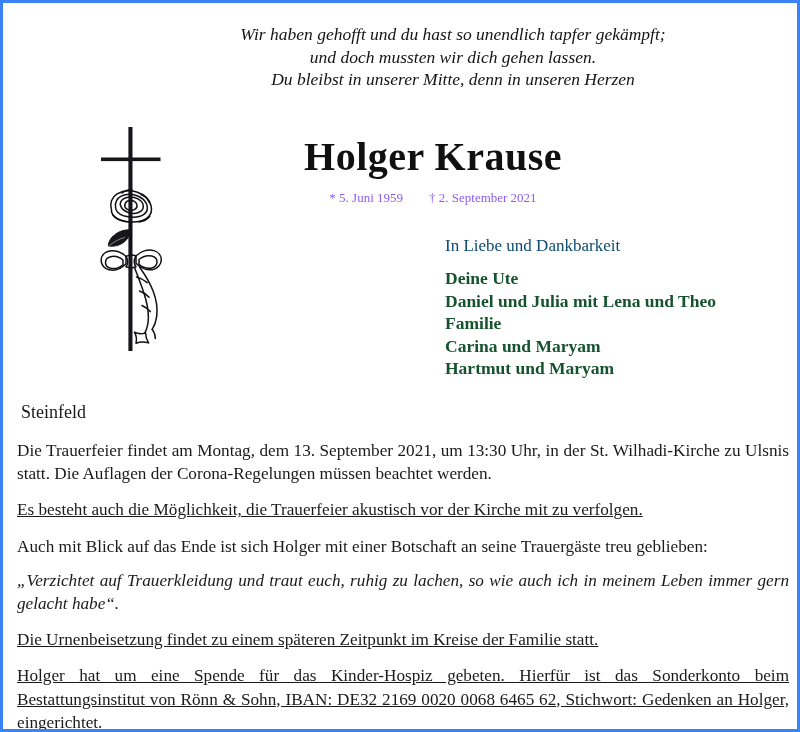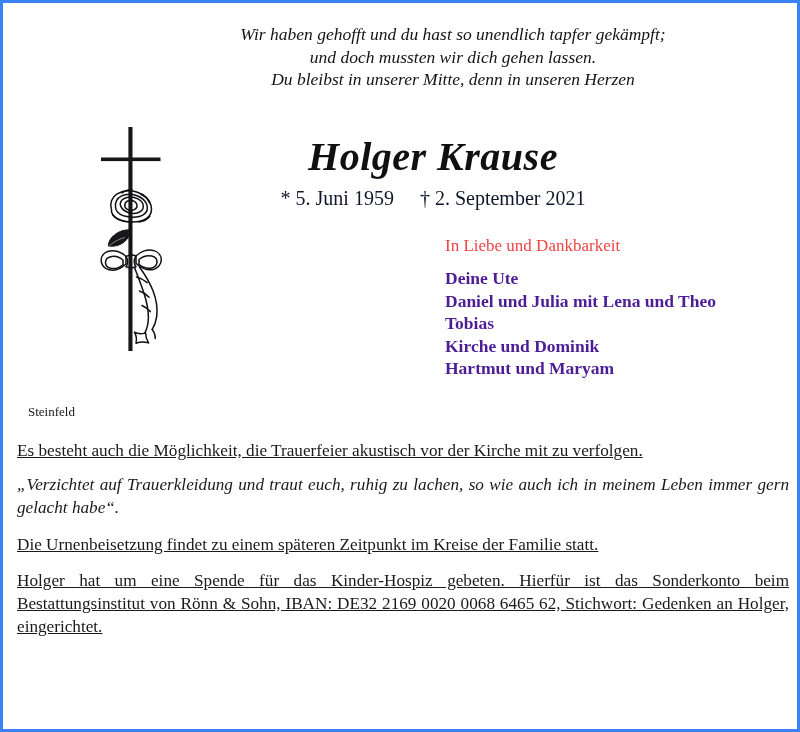--- a/index.html
+++ b/index.html
@@ -46,70 +46,69 @@
   .emblem svg { display: block; width: 100%; height: 100%; }
 
   
   .name {
     position: absolute;
     left: 200px;
     top: 131px;
     width: 460px;
     text-align: center;
     font-weight: bold;
-    font-style: italic;
     font-size: 40px;
     line-height: 46px;
     letter-spacing: 0.5px;
     color: #101010;
   }
   .dates {
     position: absolute;
     left: 200px;
     top: 184px;
     width: 460px;
     text-align: center;
-    font-size: 20px;
+    font-size: 13px;
     line-height: 22px;
-    color: #0f172a;
+    color: #8b5cf6;
   }
   .dates .gap { display: inline-block; width: 26px; }
 
   
   .dedication {
     position: absolute;
     left: 442px;
     top: 232px;
     font-size: 17px;
     line-height: 22px;
-    color: #ef4444;
+    color: #0c4a6e;
     text-align: right;
   }
   .family {
     position: absolute;
     left: 442px;
     top: 264px;
     font-weight: bold;
     font-size: 17.5px;
     line-height: 22.6px;
-    color: #4c1d95;
+    color: #14532d;
     white-space: nowrap;
   }
 
   
   .body-block {
     position: absolute;
     left: 14px;
     top: 398px;
     width: 772px;
   }
   .place {
-    font-size: 13px;
+    font-size: 18px;
     line-height: 22px;
-    margin: 0 0 16px 11px;
+    margin: 0 0 16px 4px;
   }
   .para {
     font-size: 17.2px;
     line-height: 23.2px;
     margin: 0 0 13px 0;
     text-align: justify;
   }
   .para.ragged { text-align: left; text-decoration: underline; }
   .para.quote {
     font-style: italic;
@@ -173,26 +172,28 @@
 
   <div class="name">Holger Krause</div>
   <div class="dates">
     <span>* 5. Juni 1959</span><span class="gap"></span><span>† 2. September 2021</span>
   </div>
 
   <div class="dedication">In Liebe und Dankbarkeit</div>
   <div class="family">
     <div>Deine Ute</div>
     <div>Daniel und Julia mit Lena und Theo</div>
-    <div>Tobias</div>
-    <div>Kirche und Dominik</div>
+    <div>Familie</div>
+    <div>Carina und Maryam</div>
     <div>Hartmut und Maryam</div>
   </div>
 
   <div class="body-block">
     <p class="place">Steinfeld</p>
+    <p class="para">Die Trauerfeier findet am Montag, dem 13. September 2021, um 13:30 Uhr, in der St. Wilhadi-Kirche zu Ulsnis statt. Die Auflagen der Corona-Regelungen müssen beachtet werden.</p>
     <p class="para ragged">Es besteht auch die Möglichkeit, die Trauerfeier akustisch vor der Kirche mit zu verfolgen.</p>
+    <p class="para">Auch mit Blick auf das Ende ist sich Holger mit einer Botschaft an seine Trauergäste treu geblieben:</p>
     <p class="para quote">„Verzichtet auf Trauerkleidung und traut euch, ruhig zu lachen, so wie auch ich in meinem Leben immer gern gelacht habe“.</p>
     <p class="para ragged">Die Urnenbeisetzung findet zu einem späteren Zeitpunkt im Kreise der Familie statt.</p>
     <p class="para last">Holger hat um eine Spende für das Kinder-Hospiz gebeten. Hierfür ist das Sonderkonto beim Bestattungsinstitut von Rönn &amp; Sohn, IBAN: DE32 2169 0020 0068 6465 62, Stichwort: Gedenken an Holger, eingerichtet.</p>
   </div>
 
 </div>
 
 </body></html>

